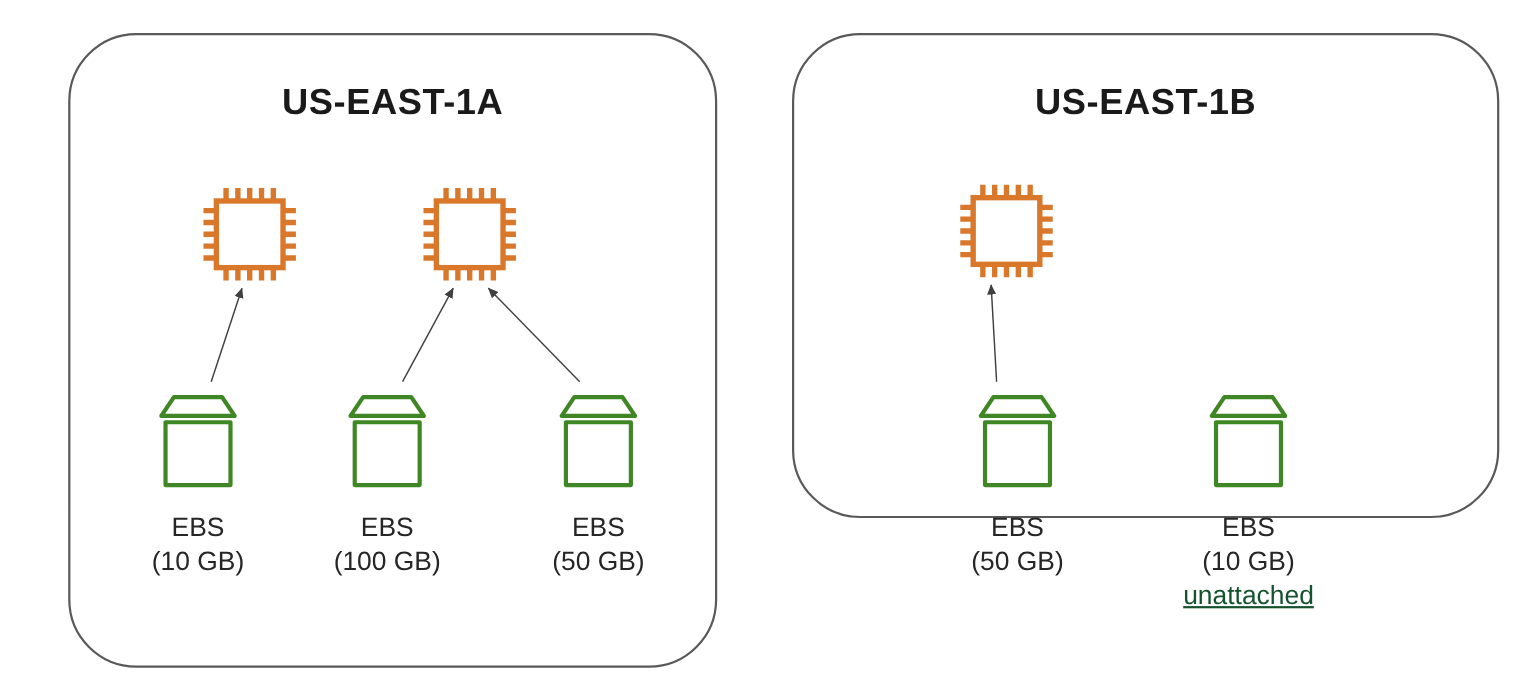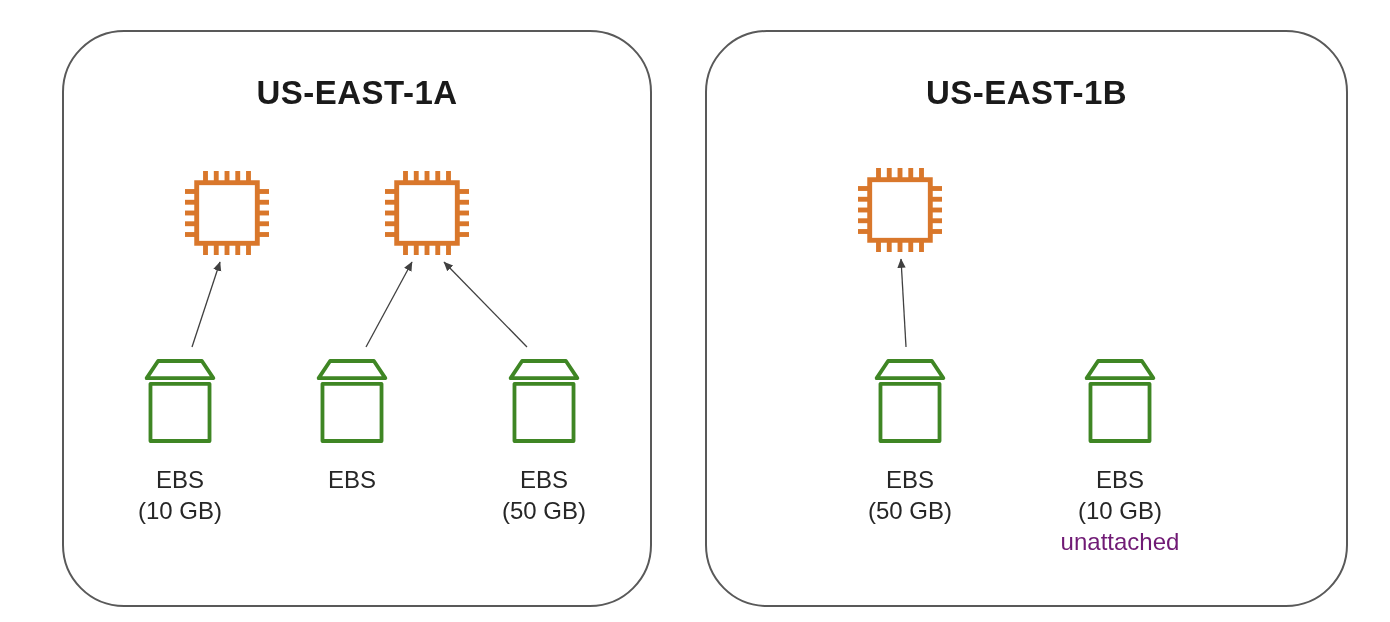--- a/index.html
+++ b/index.html
@@ -27,21 +27,21 @@
 
   .vol-svg polygon, .vol-svg rect {
     fill:#ffffff; stroke: var(--volume-green, #3F8624);
     stroke-width:4; stroke-linejoin:round;
   }
 
   .vol-label {
     position:absolute; width:170px; text-align:center;
     font-size:24px; color:#262626; line-height:31px;
   }
-  .vol-note { color:#701a75; }
+  .vol-note { color:#14532d;text-decoration:underline; }
 
   .arrows {
     position:absolute; left:0; top:0; z-index:5;
     pointer-events:none;
   }
   .arrows line { stroke: var(--arrow, #404040); stroke-width:1.3; }
 </style>
 </head>
 <body>
 
@@ -107,33 +107,34 @@
       <div>EBS</div>
       <div>(10 GB)</div>
     </div>
 
     <svg class="vol-svg icon-abs" style="left:248px; top:322px;" width="80" height="94" viewBox="0 0 84 98">
       <polygon points="19,7 65,7 77,25 7,25"></polygon>
       <rect x="11" y="31" width="62" height="60"></rect>
     </svg>
     <div class="vol-label" style="left:203px; top:432px;">
       <div>EBS</div>
+      <div>(100 GB)</div>
     </div>
 
     <svg class="vol-svg icon-abs" style="left:440px; top:322px;" width="80" height="94" viewBox="0 0 84 98">
       <polygon points="19,7 65,7 77,25 7,25"></polygon>
       <rect x="11" y="31" width="62" height="60"></rect>
     </svg>
     <div class="vol-label" style="left:395px; top:432px;">
       <div>EBS</div>
       <div>(50 GB)</div>
     </div>
   </div>
 
-  <div class="zone" style="left:705px; top:30px; width:643px; height:577px;">
+  <div class="zone" style="left:720px; top:30px; width:643px; height:441px;">
 
     <div class="zone-title">US-EAST-1B</div>
 
     <svg class="chip-svg icon-abs" style="left:150px; top:135px;" width="86" height="86" viewBox="0 0 88 88">
       <line x1="22" y1="1" x2="22" y2="13"></line>
         <line x1="33" y1="1" x2="33" y2="13"></line>
         <line x1="44" y1="1" x2="44" y2="13"></line>
         <line x1="55" y1="1" x2="55" y2="13"></line>
         <line x1="66" y1="1" x2="66" y2="13"></line>
       <line x1="22" y1="75" x2="22" y2="87"></line>

